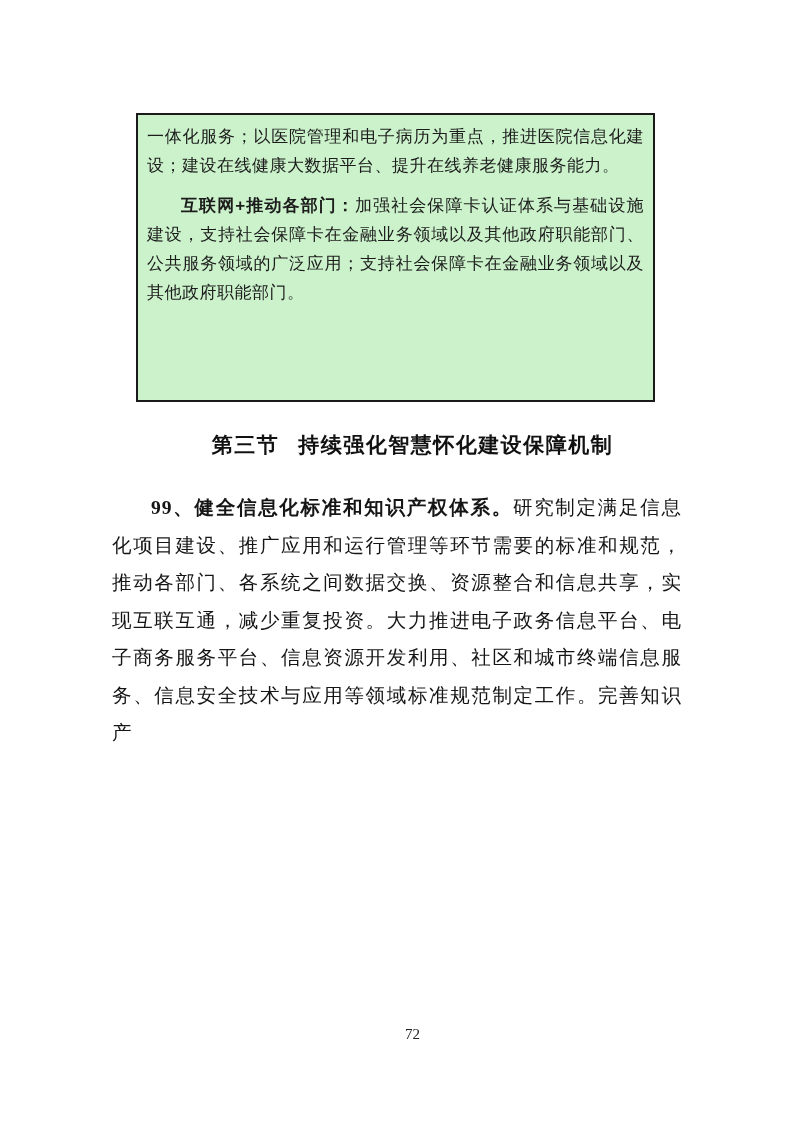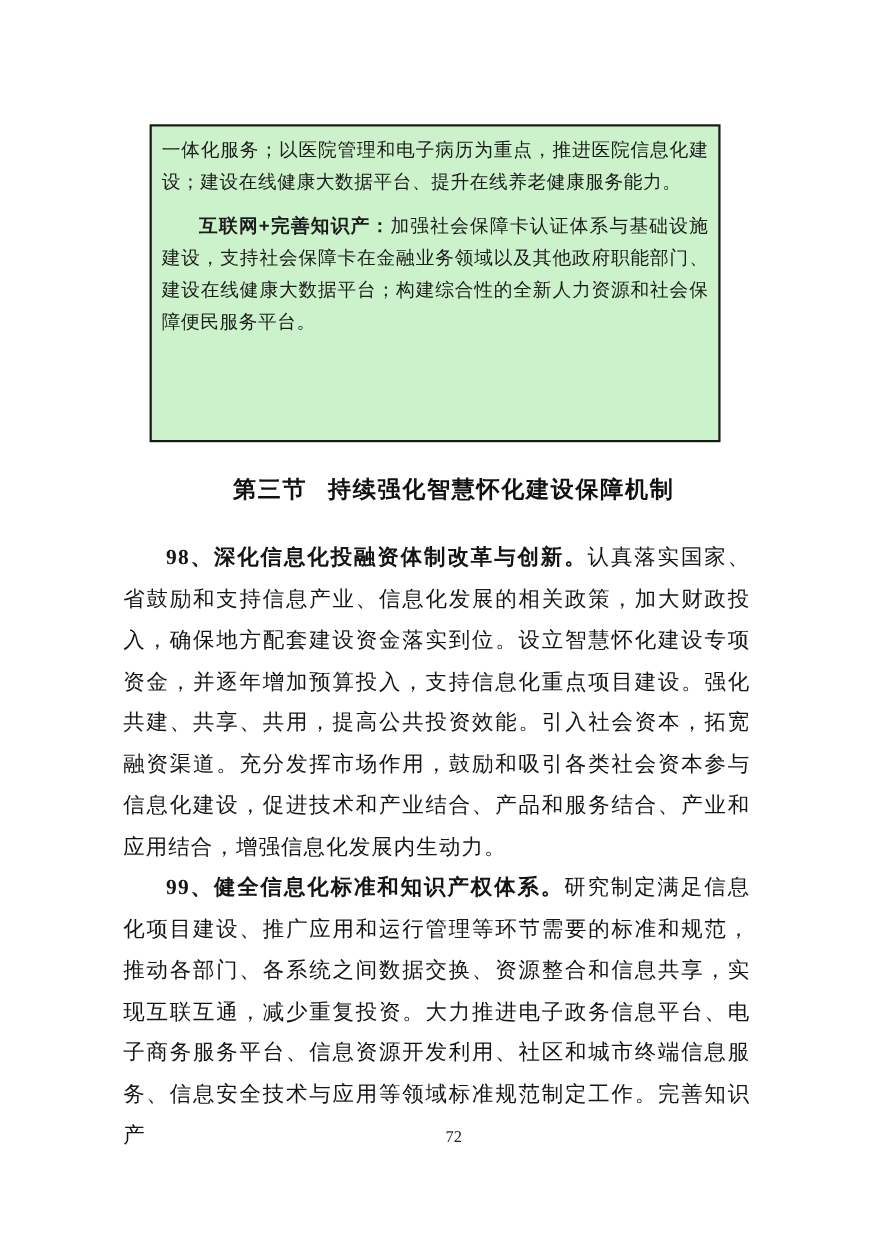--- a/index.html
+++ b/index.html
@@ -78,25 +78,24 @@
     padding-left: 32px;
   }
 </style>
 </head>
 <body>
 
 <div class="page">
 
   <div class="callout-box" style="background: rgb(203, 242, 203); border-color: rgb(26, 26, 26);">
     <p class="box-para"><span>一体化服务；以医院管理和电子病历为重点，推进医院信息化建设；建设在线健康大数据平台、提升在线养老健康服务能力。</span></p>
-    <p class="box-para indented"><span class="box-lead">互联网+完善知识产：</span><span>加强社会保障卡认证体系与基础设施建设，支持社会保障卡在金融业务领域以及其他政府职能部门、建设在线健康大数据平台；构建综合性的全新人力资源和社会保障便民服务平台。</span></p>
+    <p class="box-para indented"><span class="box-lead">互联网+推动各部门：</span><span>加强社会保障卡认证体系与基础设施建设，支持社会保障卡在金融业务领域以及其他政府职能部门、公共服务领域的广泛应用；支持社会保障卡在金融业务领域以及其他政府职能部门。</span></p>
   </div>
 
   <h2 class="section-heading"><span class="heading-num">第三节</span><span>持续强化智慧怀化建设保障机制</span></h2>
 
   <div class="body-text">
-    <p class="para"><span class="para-lead">98、深化信息化投融资体制改革与创新。</span><span>认真落实国家、省鼓励和支持信息产业、信息化发展的相关政策，加大财政投入，确保地方配套建设资金落实到位。设立智慧怀化建设专项资金，并逐年增加预算投入，支持信息化重点项目建设。强化共建、共享、共用，提高公共投资效能。引入社会资本，拓宽融资渠道。充分发挥市场作用，鼓励和吸引各类社会资本参与信息化建设，促进技术和产业结合、产品和服务结合、产业和应用结合，增强信息化发展内生动力。</span></p>
     <p class="para"><span class="para-lead">99、健全信息化标准和知识产权体系。</span><span>研究制定满足信息化项目建设、推广应用和运行管理等环节需要的标准和规范，推动各部门、各系统之间数据交换、资源整合和信息共享，实现互联互通，减少重复投资。大力推进电子政务信息平台、电子商务服务平台、信息资源开发利用、社区和城市终端信息服务、信息安全技术与应用等领域标准规范制定工作。完善知识产</span></p>
   </div>
 
   <div class="page-number">72</div>
 
 </div>
 
 </body></html>

